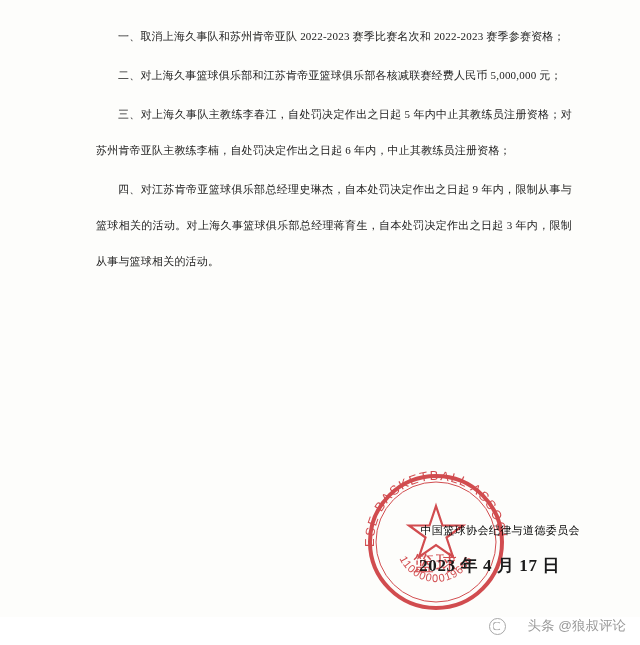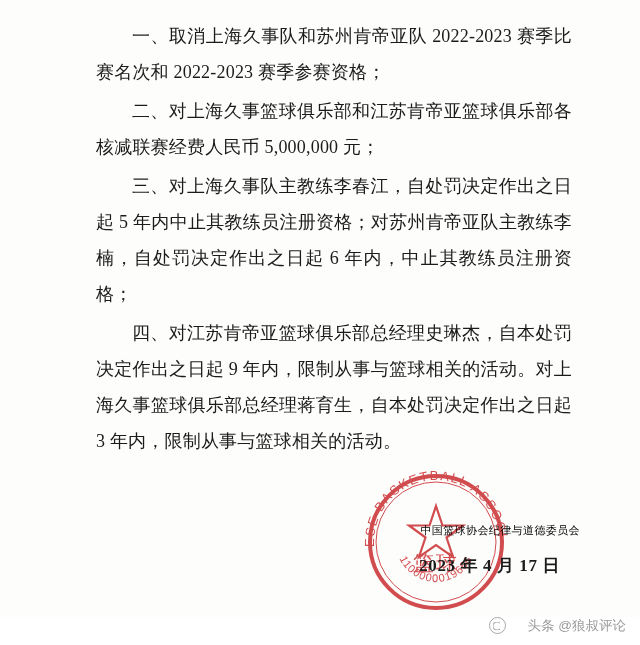--- a/index.html
+++ b/index.html
@@ -17,21 +17,21 @@
   }
   .doc-body {
     position: absolute;
     left: 0;
     top: 0;
     width: 640px;
     padding: 18px 68px 0 96px;
     box-sizing: border-box;
   }
   .para {
-    font-size: 18px;
+    font-size: 11px;
     line-height: 36px;
     color: #1b1b1b;
     text-align: justify;
     text-justify: inter-ideograph;
     margin: 0 0 3px 0;
     letter-spacing: 0.2px;
     text-indent: 2em;
   }
   .sign-block {
     position: absolute;
@@ -65,20 +65,21 @@
     pointer-events: none;
   }
   .seal-svg { display: block; width: 168px; height: 168px; opacity: .82; }
 
   
   .credit {
     position: absolute;
     right: 14px;
     bottom: 10px;
     display: flex;
+    align-items: center;
     gap: 22px;
     font-family: "Liberation Sans", sans-serif;
     font-size: 13.5px;
     color: #9a9a9a;
   }
   .credit-logo {
     width: 15px; height: 15px;
     border-radius: 50%;
     border: 1.4px solid #a8a8a8;
     position: relative;

